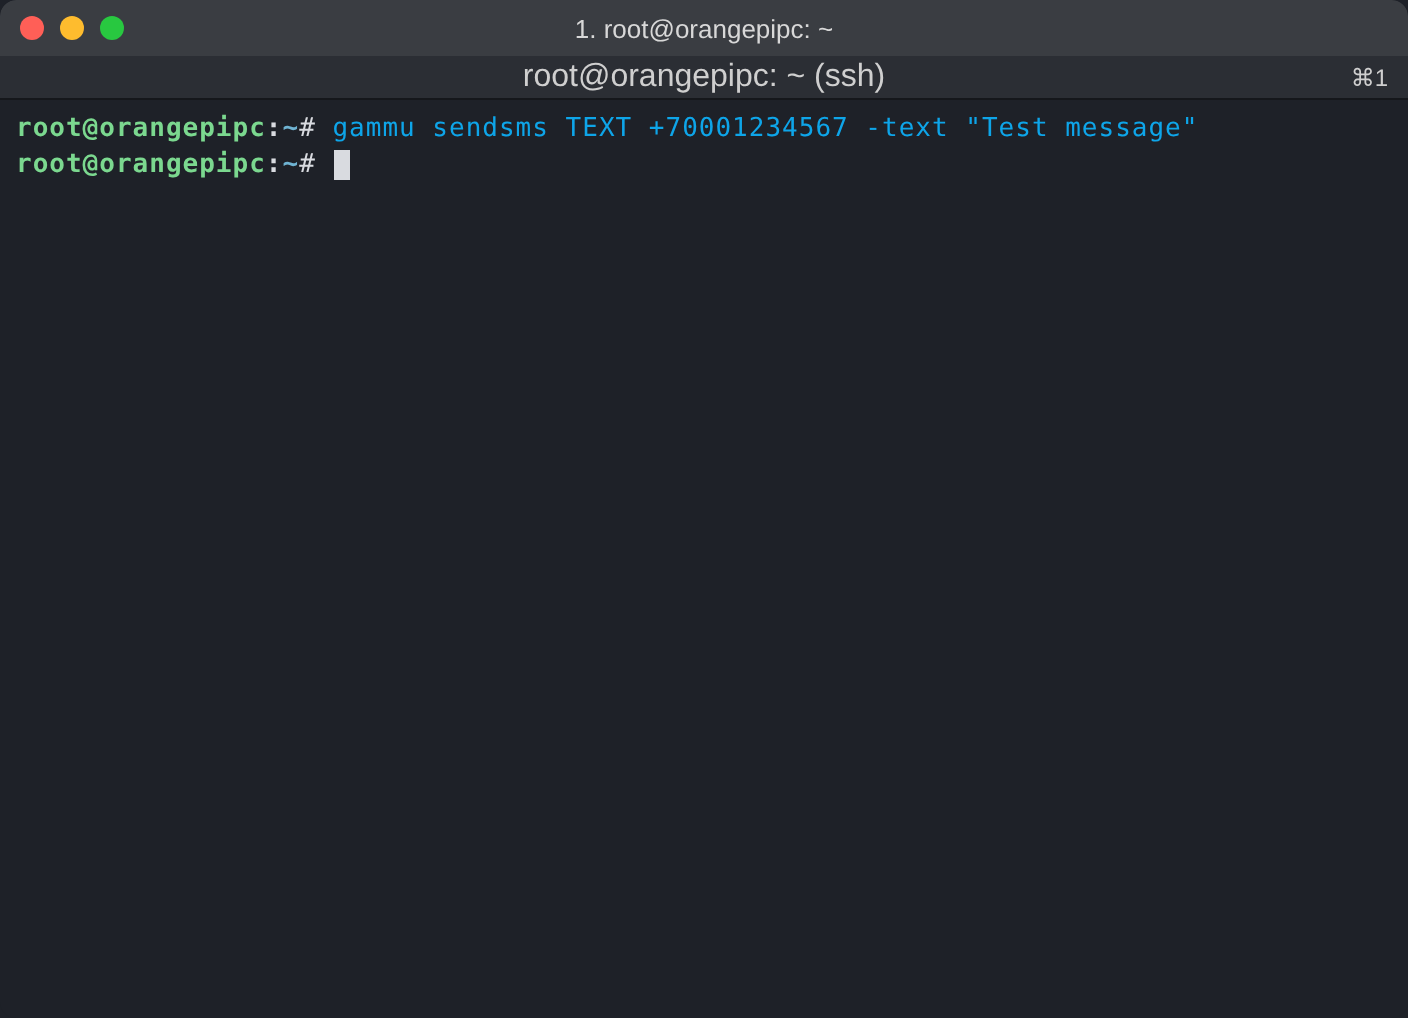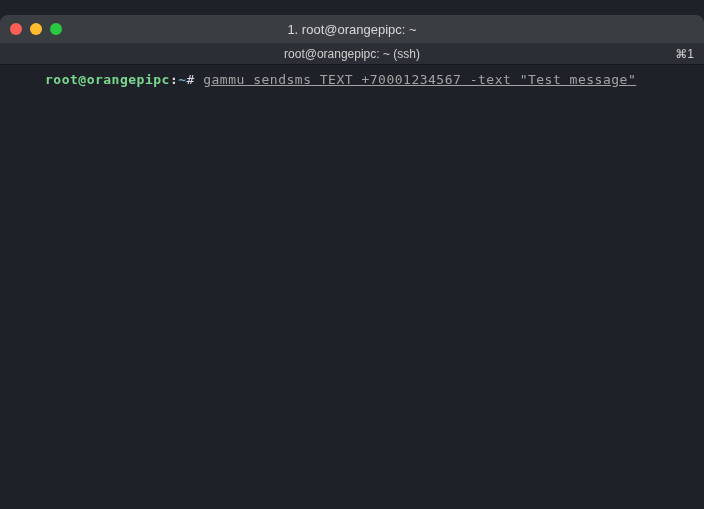--- a/index.html
+++ b/index.html
@@ -14,21 +14,20 @@
     }
     .titlebar {
       height: 28px;
       background: #3a3d42;
       display: flex;
       align-items: center;
       padding: 0 10px;
       position: relative;
       border-top-left-radius: 8px;
       border-top-right-radius: 8px;
-      margin-top: 15px;
     }
     .traffic-lights {
       display: flex;
       gap: 8px;
       align-items: center;
     }
     .tl {
       width: 12px;
       height: 12px;
       border-radius: 50%;
@@ -50,44 +49,44 @@
       background: #2b2e34;
       display: flex;
       align-items: center;
       justify-content: center;
       position: relative;
       border-bottom: 1px solid #15171b;
     }
     .tab-label {
       color: #cfcfcf;
       font-family: -apple-system, "Helvetica Neue", sans-serif;
-      font-size: 12px;
+      font-size: 16px;
     }
     .tab-index {
       position: absolute;
       right: 10px;
       color: #cfcfcf;
       font-family: -apple-system, "Helvetica Neue", sans-serif;
       font-size: 12px;
     }
     .terminal {
       padding: 6px 8px;
       background: #1e2128;
       color: #d9dbe0;
       line-height: 1.35;
       letter-spacing: 0.5px;
       height: calc(509px - 28px - 22px);
       overflow: hidden;
     }
     .line { white-space: pre; }
-    .prompt-user { color: #7bd88f; font-weight: bold; margin-left: 37px; }
+    .prompt-user { color: #7bd88f; font-weight: bold; }
     .prompt-colon { color: #d9dbe0; font-weight: bold; }
     .prompt-path { color: #6fb3d2; font-weight: bold; }
     .prompt-symbol { color: #d9dbe0; }
-    .cmd { color: #a3a3a3; text-decoration: underline; }
+    .cmd { color: #0ea5e9; }
     .cursor {
       display: inline-block;
       width: 8px;
       height: 15px;
       background: #d9dbe0;
       vertical-align: text-bottom;
       margin-left: 1px;
     }
   </style>
 </head>
@@ -102,13 +101,14 @@
   <div class="title-text">1. root@orangepipc: ~</div>
 </div>
 
 <div class="tabbar">
   <span class="tab-label">root@orangepipc: ~ (ssh)</span>
   <span class="tab-index">⌘1</span>
 </div>
 
 <div class="terminal">
   <div class="line"><span class="prompt-user">root@orangepipc</span><span class="prompt-colon">:</span><span class="prompt-path">~</span><span class="prompt-symbol">#</span> <span class="cmd">gammu sendsms TEXT +70001234567 -text "Test message"</span></div>
+  <div class="line"><span class="prompt-user">root@orangepipc</span><span class="prompt-colon">:</span><span class="prompt-path">~</span><span class="prompt-symbol">#</span> <span class="cursor"></span></div>
 </div>
 
 </body></html>

